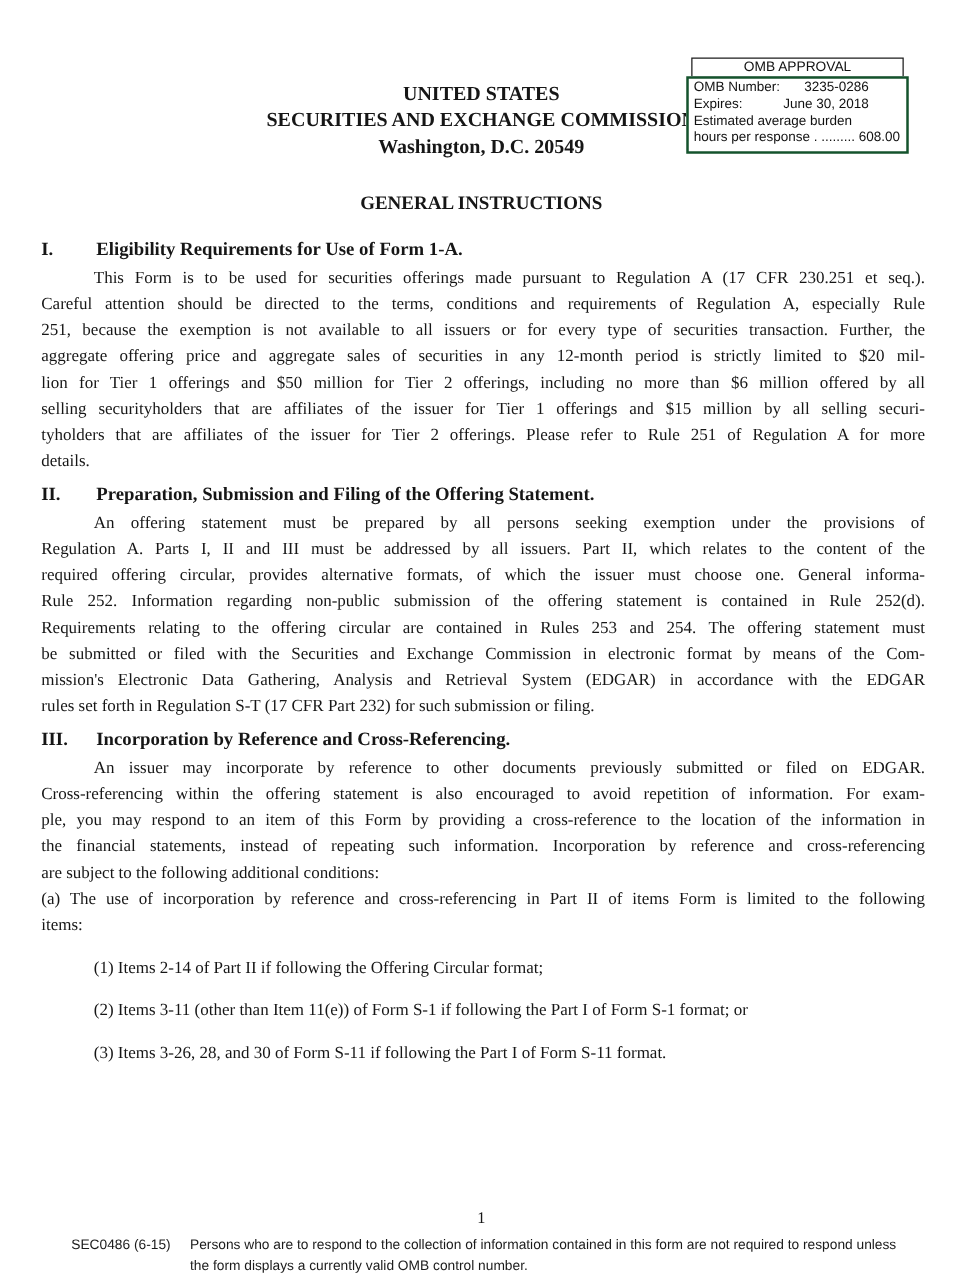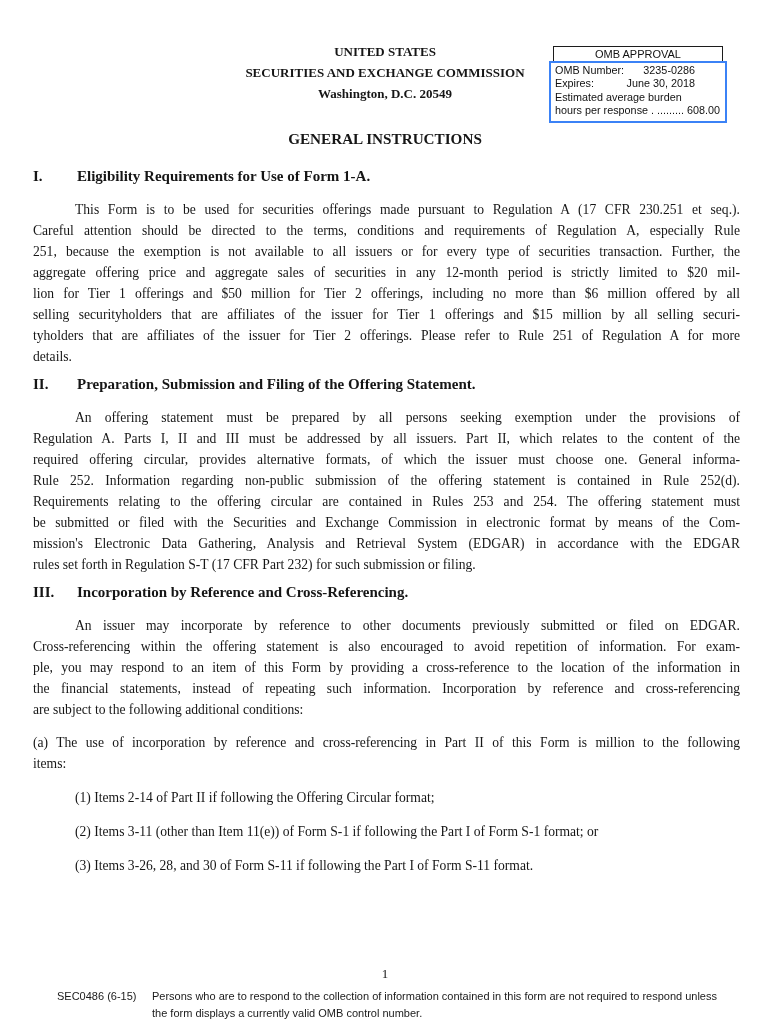--- a/index.html
+++ b/index.html
@@ -16,36 +16,36 @@
   .omb-box {
     position:absolute; top:46px; left:549px; width:178px;
     font-family:"Liberation Sans", sans-serif;
     font-size:10.8px; color:#111;
   }
   .omb-header {
     border:1.5px solid #1c1c1c; margin:0 4px;
     text-align:center; padding:1px 0 1px 0; font-size:11px;
   }
   .omb-body {
-    border:2px solid #3b82f6; margin-top:-1px;
+    border:2px solid #14532d; margin-top:-1px;
     padding:1px 4px 3px 4px; background:#fff;
   }
   .omb-row { display:flex; justify-content:space-between; line-height:13.4px; padding-right:26px; }
   .omb-line { line-height:13.4px; }
 
   
-  .agency-title { padding-top:41px; text-align:center; font-weight:bold; font-size:13px; line-height:21px; }
+  .agency-title { padding-top:65px; text-align:center; font-weight:bold; font-size:16px; line-height:21px; }
   .form-title   { margin-top:15px;  text-align:center; font-weight:bold; font-size:15.2px; line-height:21px; }
   .gi-title     { margin-top:24px;  text-align:center; font-weight:bold; font-size:15.2px; line-height:21px; }
 
   
   .content { margin:0 30px 0 33px; }
   .section-heading { display:flex; font-weight:bold; font-size:15px; line-height:22px; margin-top:16px; }
   .section-heading .numeral { flex:none; width:44px; }
-  .para { margin-top:12px; font-size:13.6px; line-height:21px; }
+  .para { margin-top:0; font-size:13.6px; line-height:21px; }
   .para .line { text-align:justify; text-align-last:justify; }
   .para .line:last-child { text-align:justify; text-align-last:left; }
   .para.indent .line:first-child { text-indent:42px; }
   .item { margin-top:13px; padding-left:42px; font-size:13.6px; line-height:21px; }
   .tight { margin-top:6px; }
 
   
   .footer { position:absolute; top:966px; left:0; right:0; }
   .page-number { text-align:center; font-size:13px; line-height:15px; }
   .footer-row {
@@ -120,21 +120,21 @@
         <span class="section-title-text">Incorporation by Reference and Cross-Referencing.</span>
       </div>
       <div class="para indent">
         <div class="line">An issuer may incorporate by reference to other documents previously submitted or filed on EDGAR.</div>
         <div class="line">Cross-referencing within the offering statement is also encouraged to avoid repetition of information. For exam-</div>
         <div class="line">ple, you may respond to an item of this Form by providing a cross-reference to the location of the information in</div>
         <div class="line">the financial statements, instead of repeating such information. Incorporation by reference and cross-referencing</div>
         <div class="line">are subject to the following additional conditions:</div>
       </div>
       <div class="para">
-        <div class="line">(a) The use of incorporation by reference and cross-referencing in Part II of this Form is million to the following</div>
+        <div class="line">(a) The use of incorporation by reference and cross-referencing in Part II of items Form is limited to the following</div>
         <div class="line">items:</div>
       </div>
       <div class="item">(1) Items 2-14 of Part II if following the Offering Circular format;</div>
       <div class="item">(2) Items 3-11 (other than Item 11(e)) of Form S-1 if following the Part I of Form S-1 format; or</div>
       <div class="item">(3) Items 3-26, 28, and 30 of Form S-11 if following the Part I of Form S-11 format.</div>
     </div>
 
   <div class="footer">
     <div class="page-number">1</div>
     <div class="footer-row">

